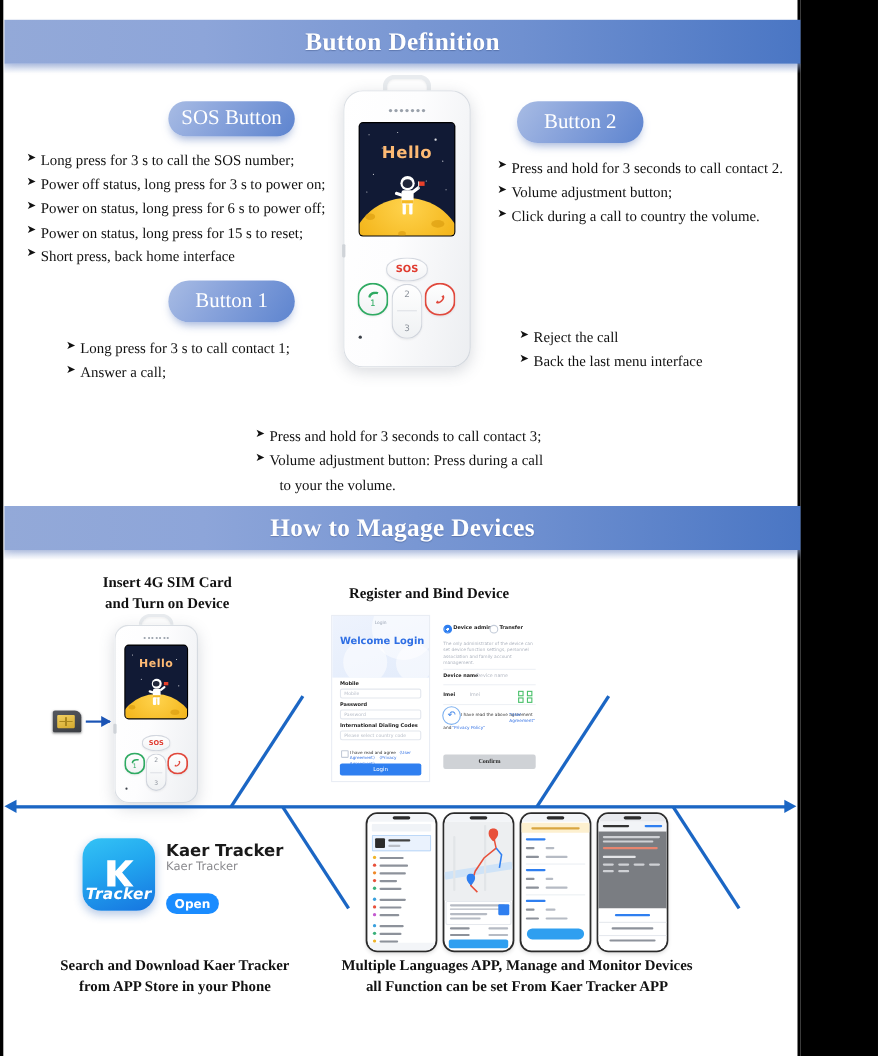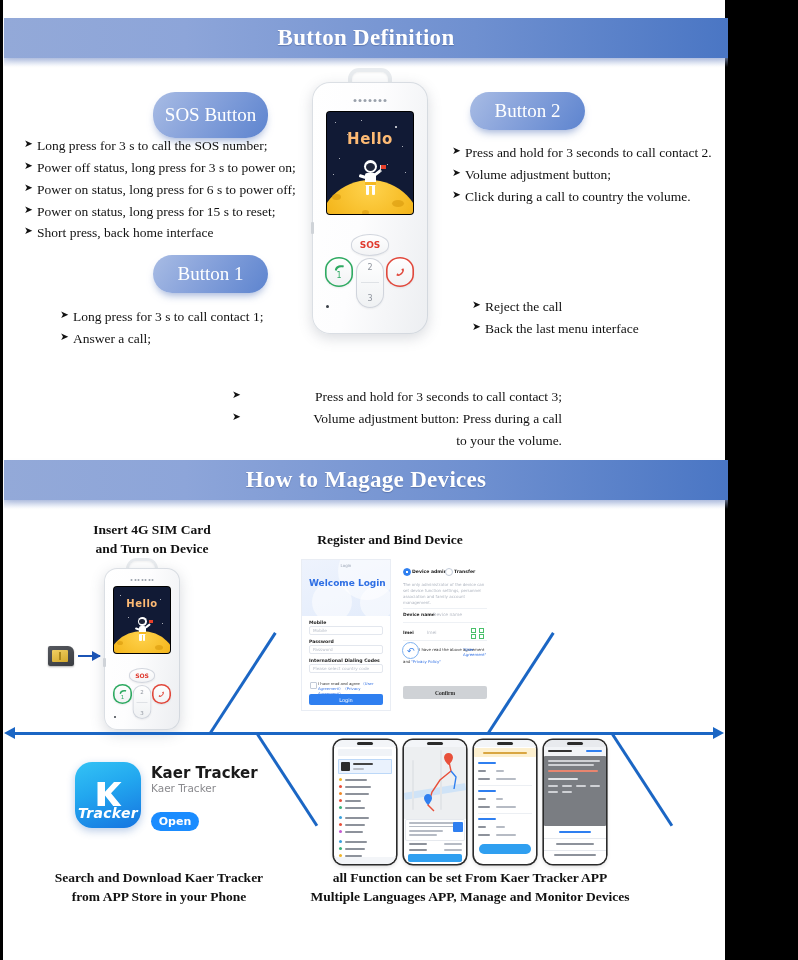--- a/index.html
+++ b/index.html
@@ -258,21 +258,21 @@
 <body>
 
 <div class="page">
   <div class="page-edge-l"></div>
   <div class="page-edge-r"></div>
 
   <div class="band" id="band1">
     <div class="band-title">Button Definition</div>
   </div>
 
-  <div class="pill" style="left:153px;top:92px;width:115px;height:46px;">
+  <div class="pill" style="left:153px;top:92px;width:115px;height:32px;">
     <span>SOS Button</span>
   </div>
   <div class="blist" style="left:24px;top:135px;width:300px;">
     <div class="li">Long press for 3 s to call the SOS number;</div>
     <div class="li">Power off status, long press for 3 s to power on;</div>
     <div class="li">Power on status, long press for 6 s to power off;</div>
     <div class="li">Power on status, long press for 15 s to reset;</div>
     <div class="li">Short press, back home interface</div>
   </div>
 
@@ -291,21 +291,21 @@
   <div class="blist" style="left:60px;top:306px;width:260px;">
     <div class="li">Long press for 3 s to call contact 1;</div>
     <div class="li">Answer a call;</div>
   </div>
 
   <div class="blist" style="left:472px;top:296px;width:250px;">
     <div class="li">Reject the call</div>
     <div class="li">Back the last menu interface</div>
   </div>
 
-  <div class="blist" style="left:232px;top:386px;width:330px;text-align:right;">
+  <div class="blist" style="left:232px;top:386px;width:330px;">
     <div class="li">Press and hold for 3 seconds to call contact 3;</div>
     <div class="li">Volume adjustment button: Press during a call</div>
     <div class="li cont">to your the volume.</div>
   </div>
 
   <div class="device" style="left:312px;top:68px;width:116px;height:266px;">
     <div class="dev-loop"></div>
     <div class="dev-body" style="height:252px;"></div>
 
     <div class="dev-grille" style="top:31px;">
@@ -655,18 +655,18 @@
     <div class="ph-line" style="left:12px;top:103px;width:38px;height:2px;background:#8d929b;"></div>
     <div class="hr" style="left:0;top:110px;width:62px;background:#e6e9ee;"></div>
     <div class="ph-line" style="left:10px;top:114px;width:42px;height:2px;background:#8d929b;"></div>
   </div>
 
   <div class="caption" style="left:34px;top:868px;width:250px;">
     <div>Search and Download Kaer Tracker</div>
     <div>from APP Store in your Phone</div>
   </div>
   <div class="caption" style="left:300px;top:868px;width:340px;">
+    <div>Multiple Languages APP, Manage and Monitor Devices</div>
     <div>all Function can be set From Kaer Tracker APP</div>
-    <div>Multiple Languages APP, Manage and Monitor Devices</div>
   </div>
 </div>
 
 <div class="black-gutter"></div>
 
 </body></html>

